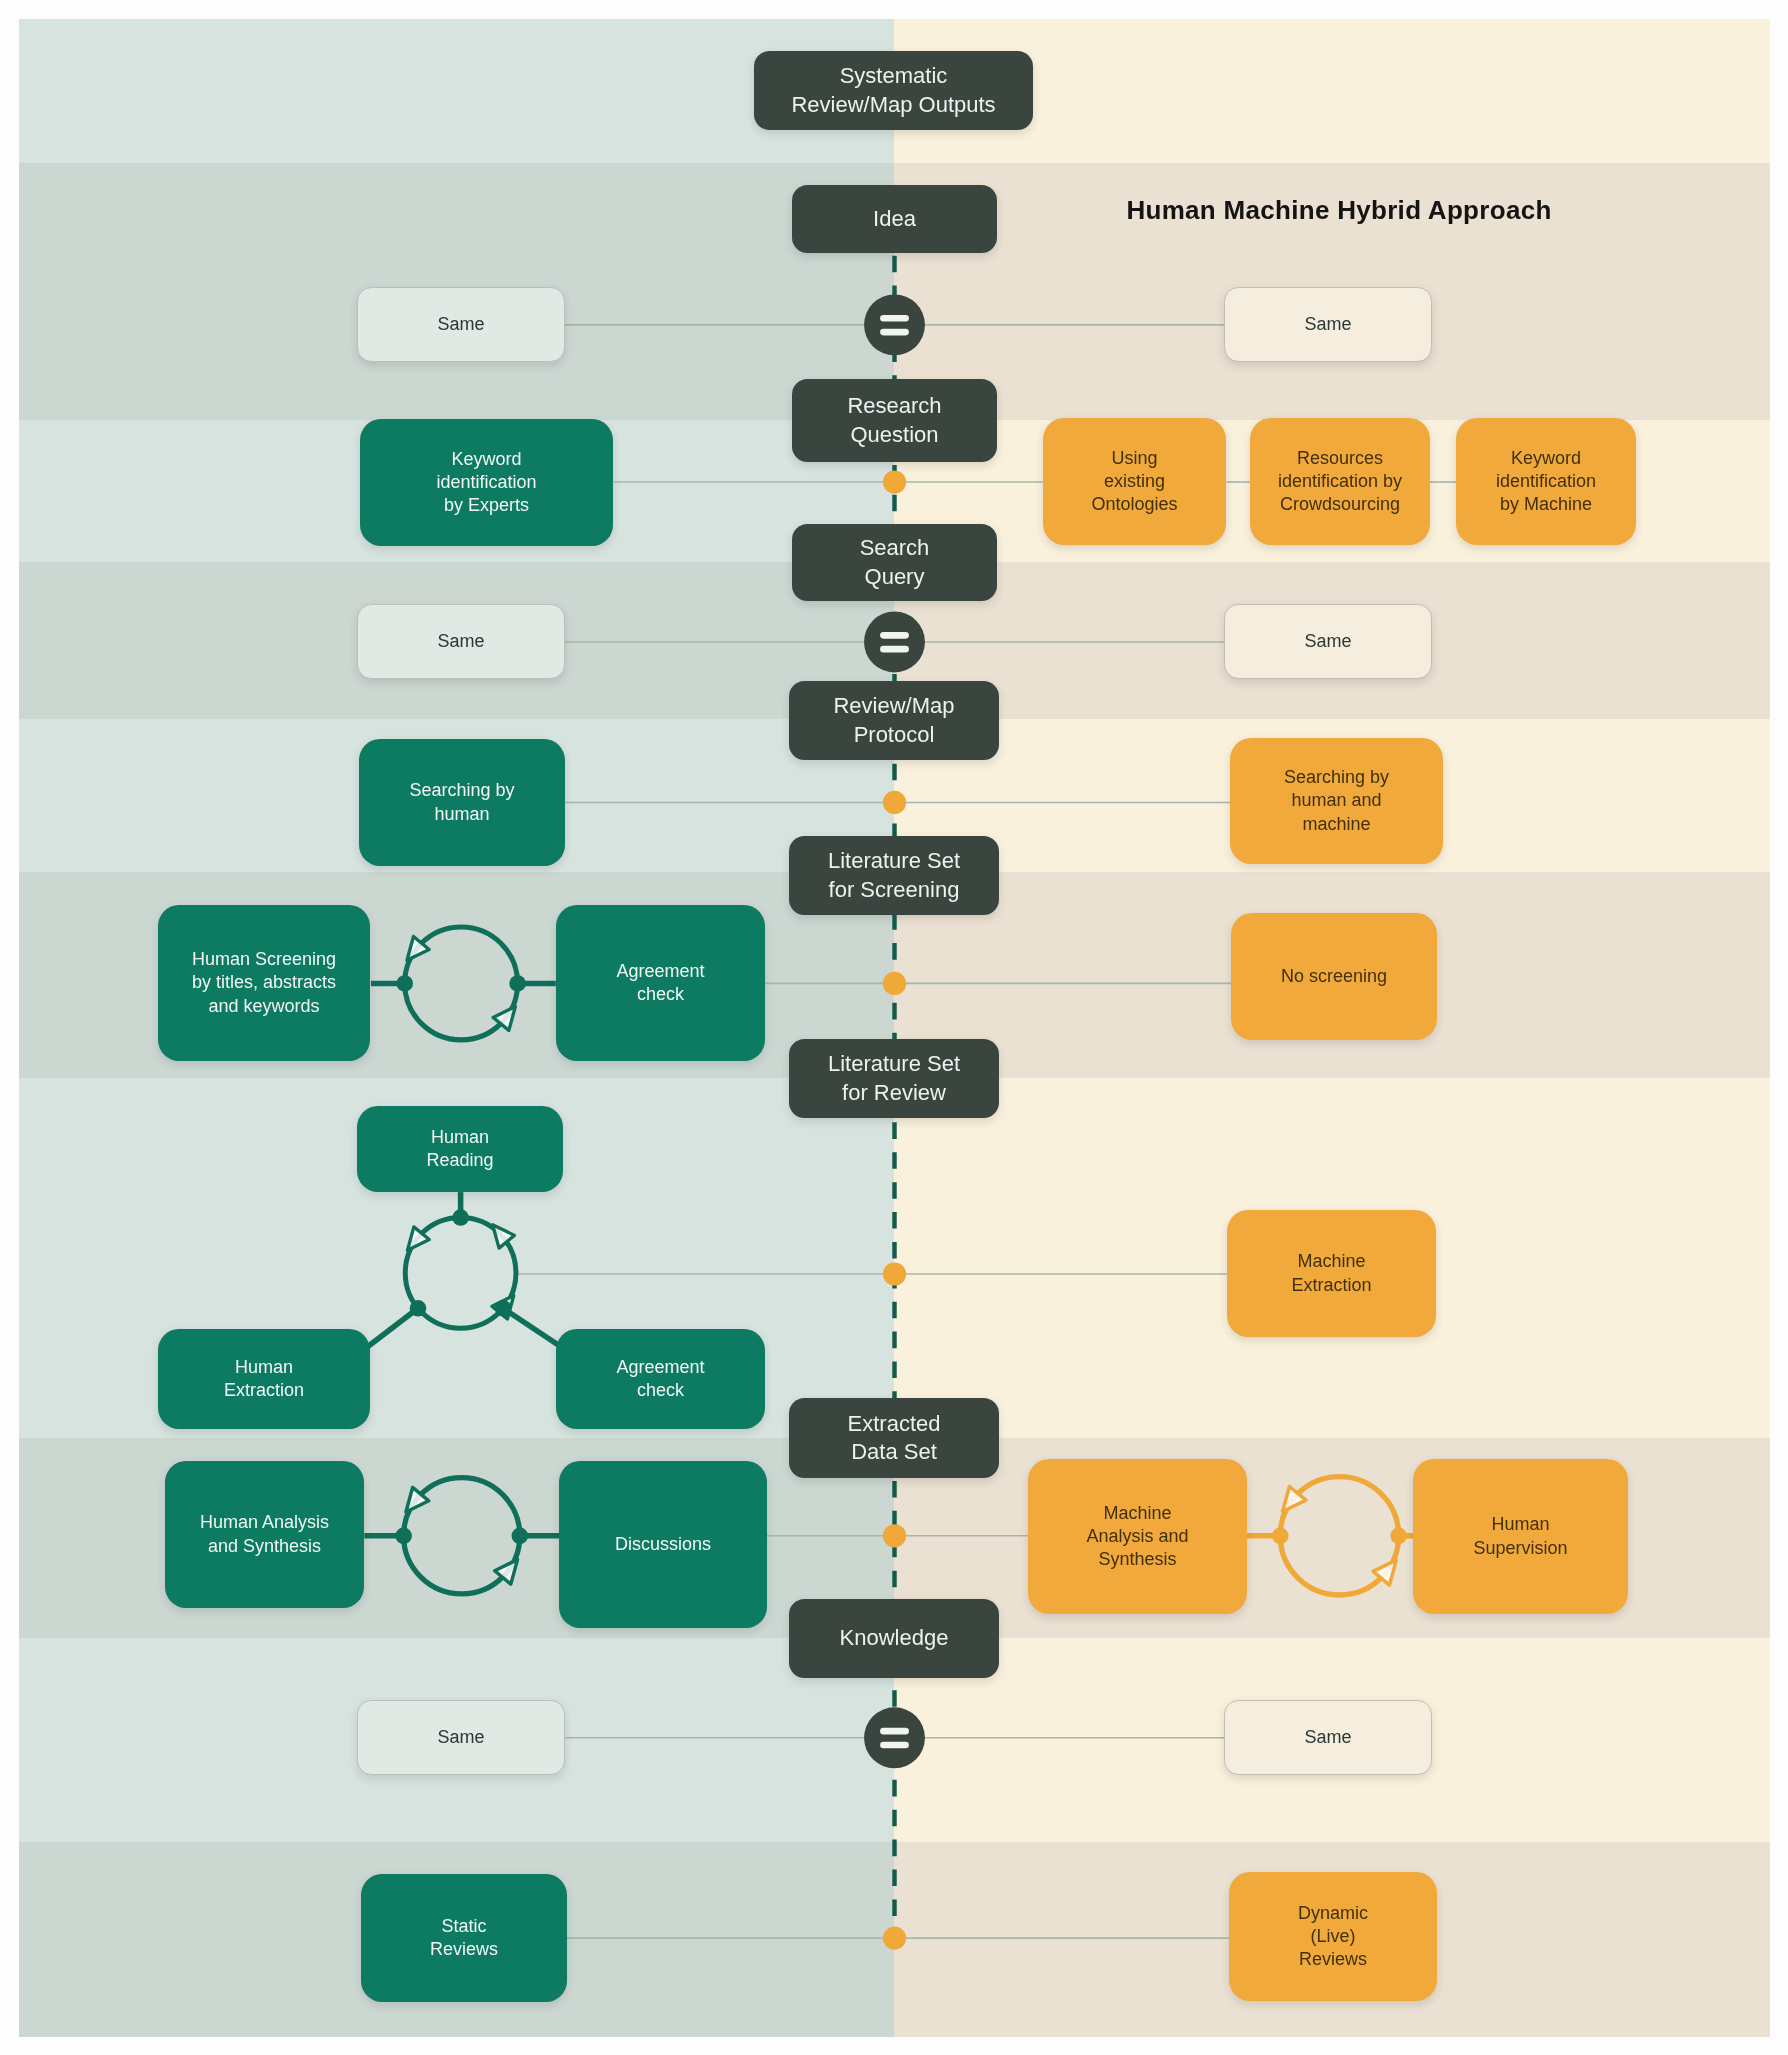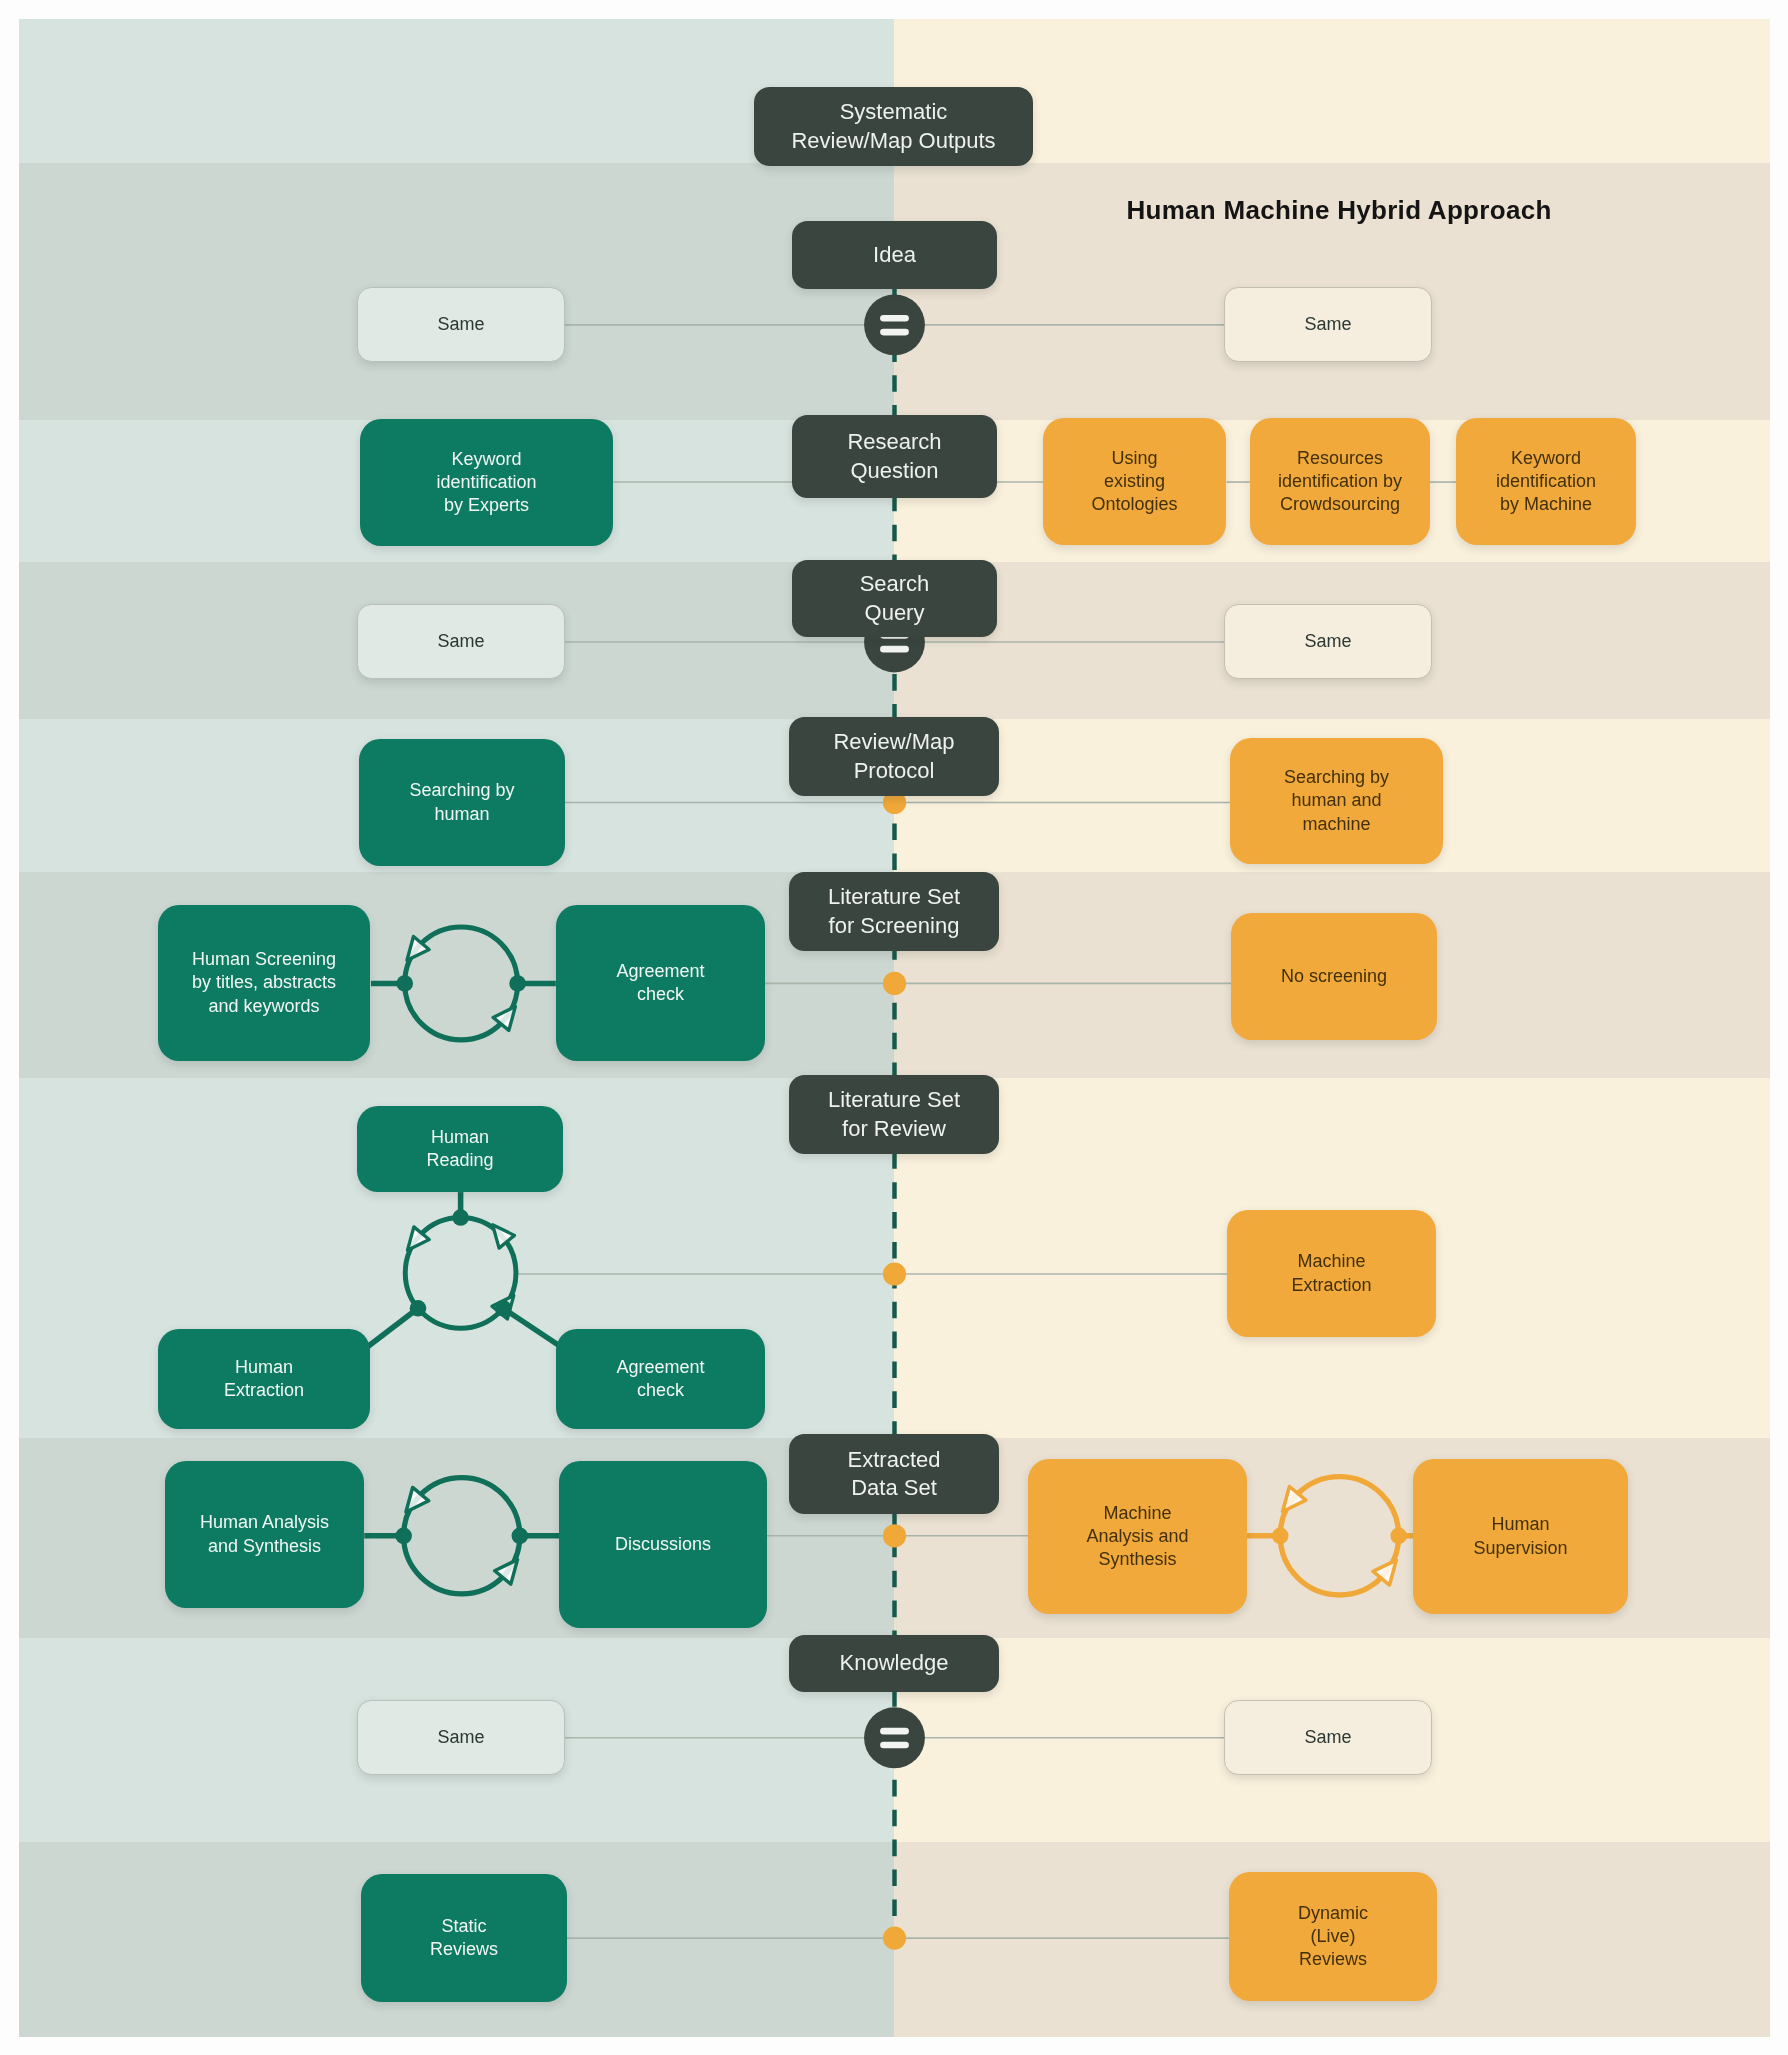--- a/index.html
+++ b/index.html
@@ -27,21 +27,21 @@
       #faf1dd 700px,#faf1dd 853px,
       #eae1d2 853px,#eae1d2 1059px,
       #faf1dd 1059px,#faf1dd 1419px,
       #eae1d2 1419px,#eae1d2 1619px,
       #faf1dd 1619px,#faf1dd 1823px,
       #eae1d2 1823px,#eae1d2 2018px);}
   #lines{position:absolute;left:0;top:0;z-index:2;}
   .node{position:absolute;z-index:3;display:flex;align-items:center;justify-content:center;
         text-align:center;white-space:pre-line;box-sizing:border-box;
         font-size:18px;line-height:1.28;box-shadow:0 3.9px 8.9px rgba(40,50,45,.14);}
-  .center-box{background:#39453e;color:#eef1ee;border-radius:15.5px;font-size:22px;margin-top:36px;}
+  .center-box{background:#39453e;color:#eef1ee;border-radius:15.5px;font-size:22px;}
   .green-box{background:#0d7a62;color:#f2f7f4;border-radius:21px;}
   .orange-box{background:#f2a93b;color:#42300a;border-radius:21px;text-align:center;}
   .same-left{background:#e0e9e4;border:1.7px solid #b9bfba;color:#2c3833;border-radius:14.4px;}
   .same-right{background:#f5edde;border:1.7px solid #c3beb2;color:#2c3833;border-radius:14.4px;}
   .col-header{position:absolute;z-index:3;text-align:center;font-weight:bold;font-size:26px;
         color:#141414;letter-spacing:0.3px;}
 </style>
 </head>
 <body>
 
@@ -148,21 +148,21 @@
   <div class="node center-box" style="left:792px;top:524px;width:205px;height:77px;">Search
 Query</div>
   <div class="node center-box" style="left:789px;top:681px;width:210px;height:79px;">Review/Map
 Protocol</div>
   <div class="node center-box" style="left:789px;top:836px;width:210px;height:79px;">Literature Set
 for Screening</div>
   <div class="node center-box" style="left:789px;top:1039px;width:210px;height:79px;">Literature Set
 for Review</div>
   <div class="node center-box" style="left:789px;top:1398px;width:210px;height:80px;">Extracted
 Data Set</div>
-  <div class="node center-box" style="left:789px;top:1599px;width:210px;height:57px;">Knowledge</div>
+  <div class="node center-box" style="left:789px;top:1599px;width:210px;height:79px;">Knowledge</div>
 
   <div class="node same-left" style="left:357px;top:287px;width:208px;height:75px;">Same</div>
   <div class="node green-box" style="left:360px;top:419px;width:253px;height:127px;">Keyword
 identification
 by Experts</div>
   <div class="node same-left" style="left:357px;top:604px;width:208px;height:75px;">Same</div>
   <div class="node green-box" style="left:359px;top:739px;width:206px;height:127px;">Searching by
 human</div>
   <div class="node green-box" style="left:158px;top:905px;width:212px;height:156px;">Human Screening
 by titles, abstracts

